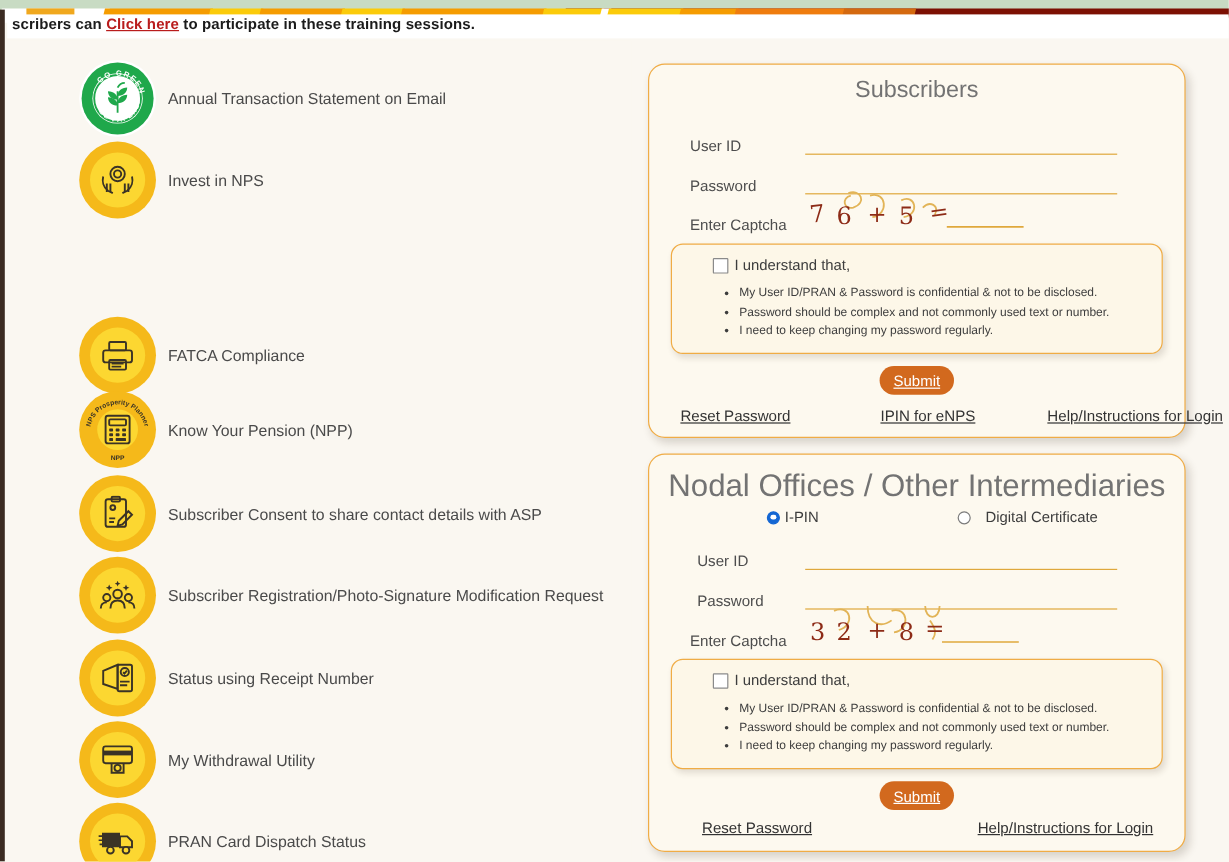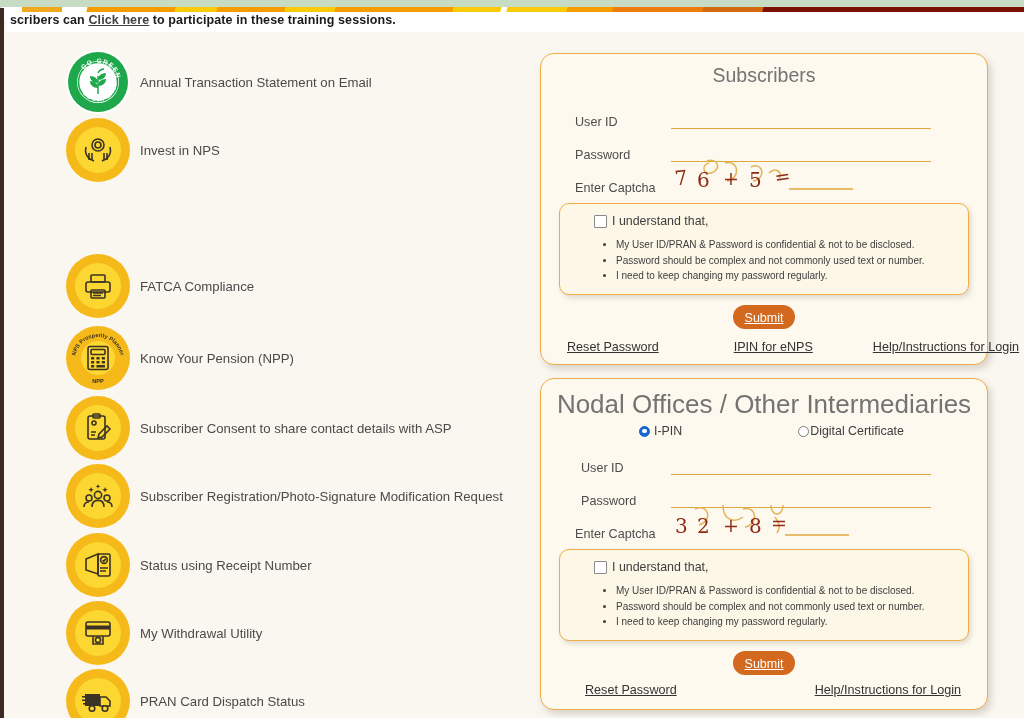--- a/index.html
+++ b/index.html
@@ -14,21 +14,21 @@
   #top-banner .sage{position:absolute;left:0;top:0;width:1024px;height:11px;background:#c8dbc3;}
   #top-banner .stripe{position:absolute;height:12px;top:7px;transform:skewX(-14deg);}
   #top-banner .white-gap{background:#ffffff;}
   #top-banner .dark-base{position:absolute;left:470px;top:7px;width:554px;height:12px;background:#7c1003;transform:skewX(-14deg);}
   #left-dark-edge{position:absolute;left:0;top:8px;width:4px;height:710px;background:#3b2b22;}
   #left-gold-tab{position:absolute;left:22px;top:7px;width:40px;height:10px;background:#f0a81e;}
 
   
   #notice-bar{position:absolute;left:6px;top:12px;width:1018px;height:20px;background:#ffffff;}
   #notice-text{position:absolute;left:10px;top:13px;font-size:12.5px;font-weight:bold;color:#1b1b1b;letter-spacing:.1px;white-space:nowrap;}
-  #notice-text a{color:#404040;font-weight:bold;}
+  #notice-text a{color:#b91c1c;font-weight:bold;}
 
   
   #services{position:absolute;left:6px;top:34px;width:520px;height:684px;background:#faf7f1;}
   .svc-row{position:absolute;left:0;width:520px;height:68px;display:flex;align-items:center;}
   .svc-ico{width:64px;height:64px;border-radius:50%;margin-left:60px;flex:0 0 64px;
            display:flex;align-items:center;justify-content:center;position:relative;}
   .svc-ico.gold{background:#f5b91a;}
   .svc-ico.gold .inner{width:46px;height:46px;border-radius:50%;background:#fcd731;
            display:flex;align-items:center;justify-content:center;}
   .svc-ico.green{background:#ffffff;border:none;}
@@ -137,21 +137,21 @@
         <path class="glyph" d="M5,14 C4,18 5,23 9,26 L13,28"></path>
         <path class="glyph" d="M29,14 C30,18 29,23 25,26 L21,28"></path>
         <path class="glyph" d="M8,20 L8,27 M11,20 L11,27 M23,20 L23,27 M26,20 L26,27"></path>
       </svg>
         </div>
       </div>
     <span class="svc-label">Invest in NPS</span>
   </div>
 
 
-  <div class="svc-row" style="top:218px;">
+  <div class="svc-row" style="top:228px;">
     <div class="svc-ico gold">
         <div class="inner">
       <svg width="32" height="32" viewBox="0 0 32 32">
         <rect class="glyph" x="9" y="5" width="14" height="7" rx="1"></rect>
         <rect class="glyph" x="4" y="12" width="24" height="10" rx="2"></rect>
         <rect class="glyph" x="9" y="20" width="14" height="8" rx="1"></rect>
         <path class="glyph" d="M11,23 H21 M11,25.5 H19"></path>
       </svg>
         </div>
       </div>
@@ -319,21 +319,21 @@
 <div class="panel" style="left:540px;top:378px;width:446px;height:330px;">
   <div class="panel-title" style="font-size:26px;">Nodal Offices / Other Intermediaries</div>
 
   <div class="radio-row" style="padding:0 36px;">
     <div style="display:flex;align-items:center;margin-left:62px;">
       <div class="radio on"></div>
       <span class="radio-lbl">I-PIN</span>
     </div>
     <div style="display:flex;align-items:center;margin-left:116px;">
       <div class="radio"></div>
-      <span class="radio-lbl" style="margin-left:1px;">Digital Certificate</span>
+      <span class="radio-lbl" style="margin-left:12px;">Digital Certificate</span>
     </div>
   </div>
 
   <div class="frow" style="margin-top:9px;">
     <div class="flabel" style="padding-left:40px;">User ID</div>
     <div class="fline"></div>
   </div>
 
   <div class="frow" style="margin-top:5px;">
     <div class="flabel" style="padding-left:40px;">Password</div>

